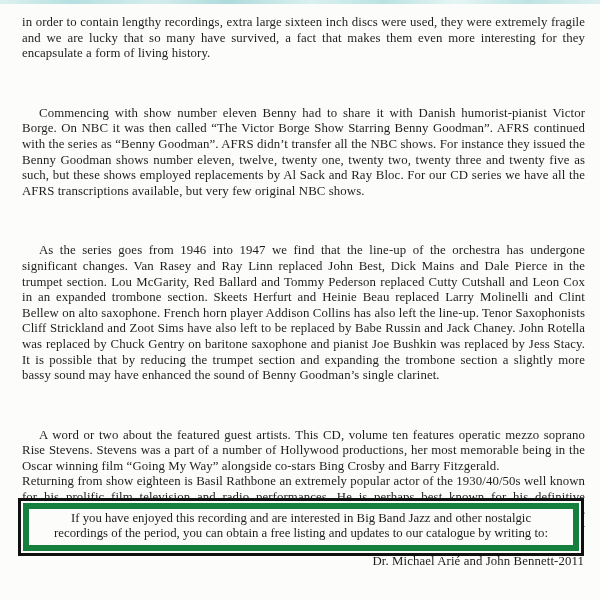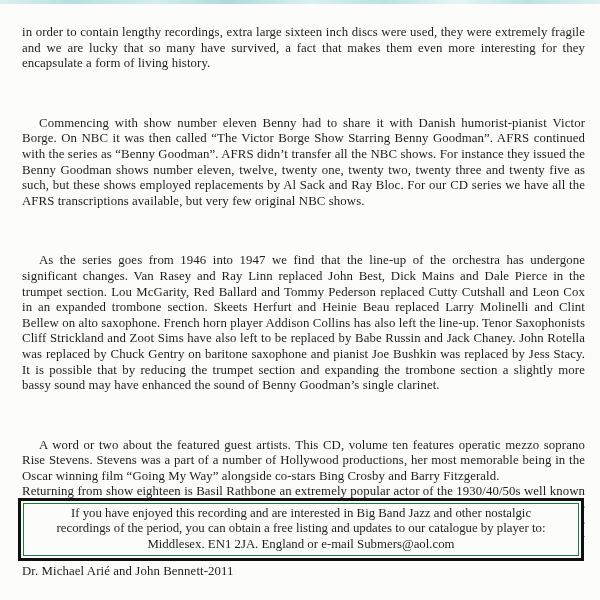--- a/index.html
+++ b/index.html
@@ -22,46 +22,47 @@
     left: 0;
     width: 600px;
     height: 4px;
     background: linear-gradient(90deg,
       #d9efee 0%, #a9dbdc 12%, #cdeaea 26%, #9fd4d6 38%,
       #d5eeee 52%, #aedddd 64%, #e2f4f3 76%, #b3dedf 88%, #d8efee 100%);
     opacity: 0.85;
   }
   .article {
     position: absolute;
-    top: 25px;
+    top: 15px;
     left: 22px;
     width: 563px;
     font-size: 12.8px;
     line-height: 15.6px;
     text-align: justify;
     letter-spacing: 0.1px;
   }
   .para { margin: 0; }
   .para.indent { text-indent: 17px; margin-top: 44px; }
   .byline {
     margin-top: 2px;
+    text-align: right;
     padding-right: 1px;
   }
   .notice-box {
     position: absolute;
     left: 18px;
     top: 498px;
     width: 566px;
     box-sizing: border-box;
     border: 3px solid #101010;
     padding: 2px;
     background: #fcfcfa;
   }
   .notice-inner {
-    border: 1px solid #15803d;
+    border: 6px solid #15803d;
     padding: 2px 4px 3px 4px;
     font-size: 12.8px;
     line-height: 15.3px;
     text-align: center;
   }
   .notice-line { white-space: nowrap; }
 </style>
 </head>
 <body>
 
@@ -74,18 +75,17 @@
     <p class="para indent">Commencing with show number eleven Benny had to share it with Danish humorist-pianist Victor Borge. On NBC it was then called “The Victor Borge Show Starring Benny Goodman”. AFRS continued with the series as “Benny Goodman”. AFRS didn’t transfer all the NBC shows. For instance they issued the Benny Goodman shows number eleven, twelve, twenty one, twenty two, twenty three and twenty five as such, but these shows employed replacements by Al Sack and Ray Bloc. For our CD series we have all the AFRS transcriptions available, but very few original NBC shows.</p>
     <p class="para indent">As the series goes from 1946 into 1947 we find that the line-up of the orchestra has undergone significant changes. Van Rasey and Ray Linn replaced John Best, Dick Mains and Dale Pierce in the trumpet section. Lou McGarity, Red Ballard and Tommy Pederson replaced Cutty Cutshall and Leon Cox in an expanded trombone section. Skeets Herfurt and Heinie Beau replaced Larry Molinelli and Clint Bellew on alto saxophone. French horn player Addison Collins has also left the line-up. Tenor Saxophonists Cliff Strickland and Zoot Sims have also left to be replaced by Babe Russin and Jack Chaney. John Rotella was replaced by Chuck Gentry on baritone saxophone and pianist Joe Bushkin was replaced by Jess Stacy. It is possible that by reducing the trumpet section and expanding the trombone section a slightly more bassy sound may have enhanced the sound of Benny Goodman’s single clarinet.</p>
     <p class="para indent">A word or two about the featured guest artists. This CD, volume ten features operatic mezzo soprano Rise Stevens. Stevens was a part of a number of Hollywood productions, her most memorable being in the Oscar winning film “Going My Way” alongside co-stars Bing Crosby and Barry Fitzgerald.</p>
     <p class="para">Returning from show eighteen is Basil Rathbone an extremely popular actor of the 1930/40/50s well known for his prolific film television and radio performances. He is perhaps best known for his definitive performances as Sherlock Holmes and latterly his strtong aquiline features would lend themselves to more sinister roles and parts in the colorful horror flicks of the day. The whole package is held together by popular comedian Victor Borge.</p>
     <div class="byline">Dr. Michael Arié and John Bennett-2011</div>
   </div>
 
   <div class="notice-box">
     <div class="notice-inner">
       <div class="notice-line">If you have enjoyed this recording and are interested in Big Band Jazz and other nostalgic</div>
-      <div class="notice-line">recordings of the period, you can obtain a free listing and updates to our catalogue by player to:</div>
-      <div class="notice-line">Middlesex. EN1 2JA. England or e-mail Submers@aol.com</div>
+      <div class="notice-line">recordings of the period, you can obtain a free listing and updates to our catalogue by writing to:</div>
     </div>
   </div>
 
 </div>
 
 </body></html>

